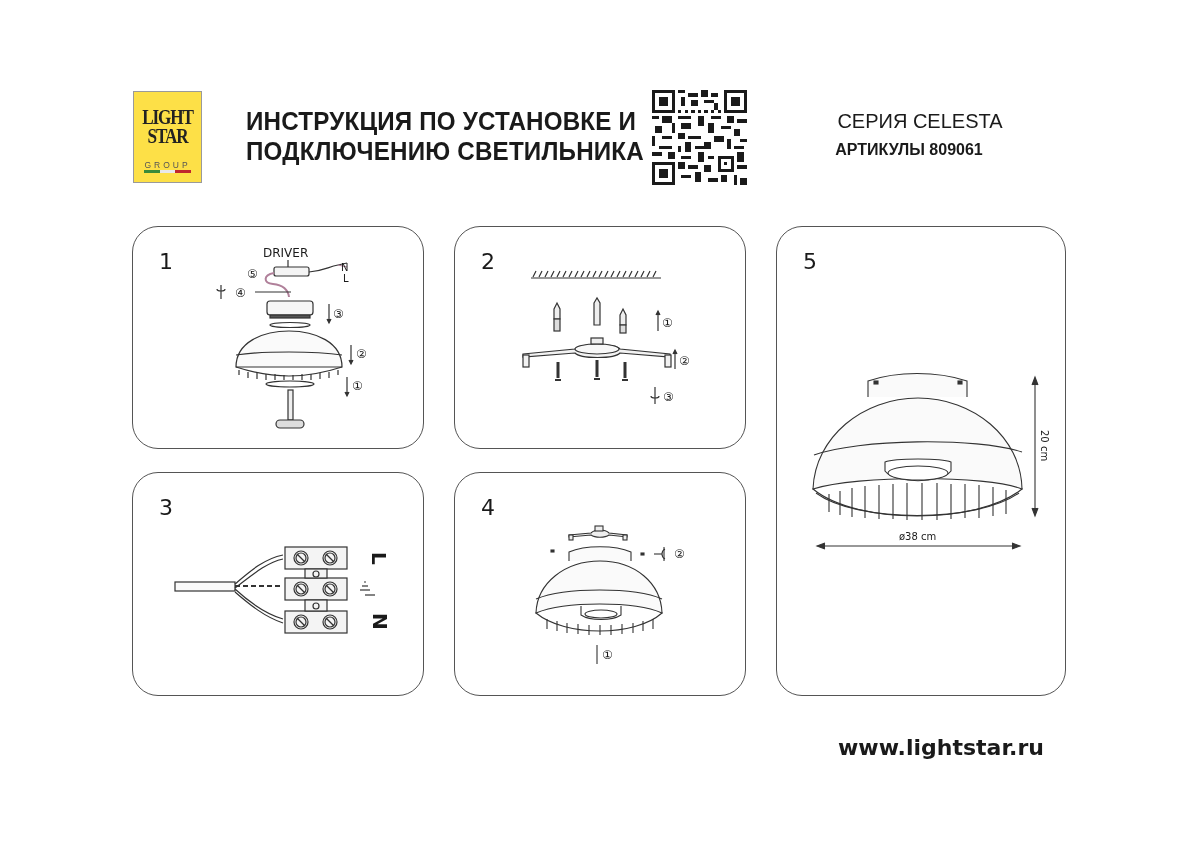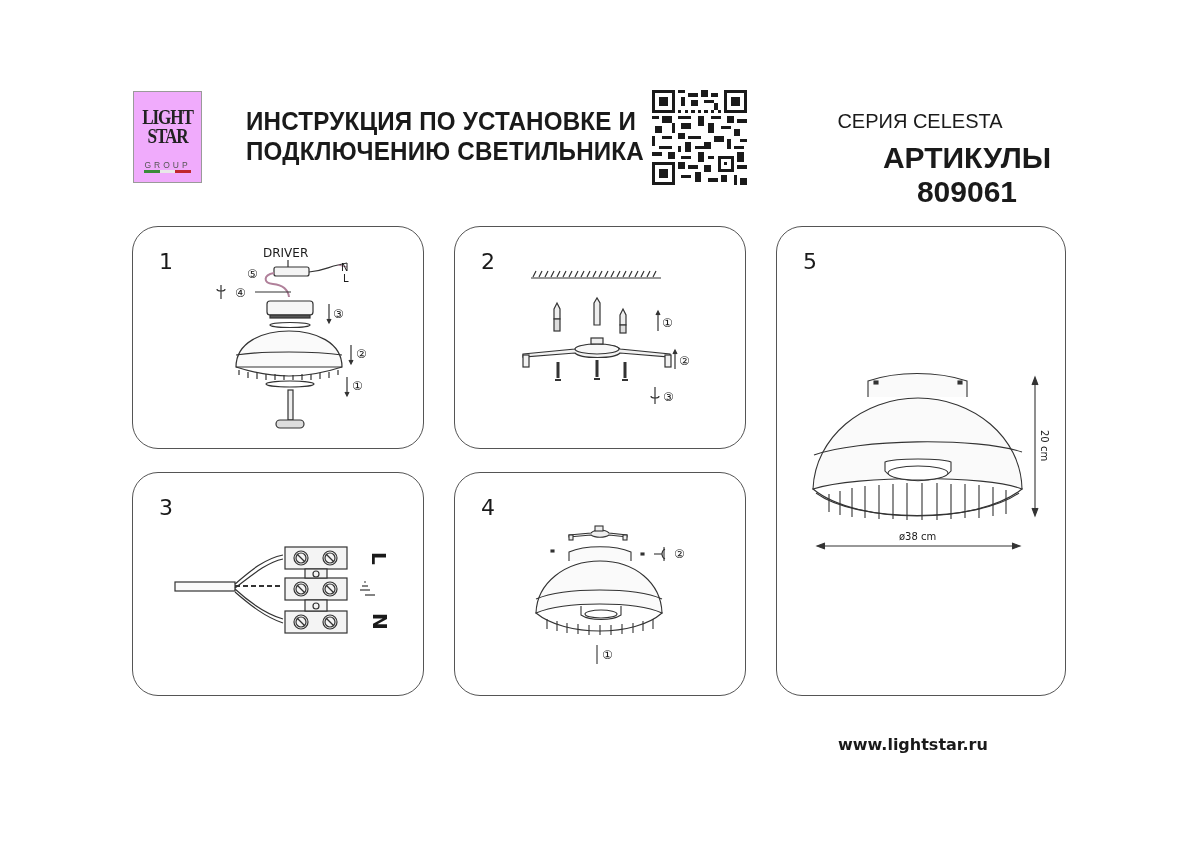--- a/index.html
+++ b/index.html
@@ -1,32 +1,32 @@
 <!DOCTYPE html>
 <html><head>
 <meta charset="utf-8">
 <style>
   html, body { margin:0; padding:0; background:#ffffff; }
   body { width:1200px; height:848px; position:relative; overflow:hidden; font-family:"Liberation Sans", sans-serif; color:#1a1a1a; }
   .abs { position:absolute; }
-  .logo { left:133px; top:91px; width:69px; height:92px; border:1px solid #9a9a9a; box-sizing:border-box; background:#f0abfc; text-align:center; }
+  .logo { left:133px; top:91px; width:69px; height:92px; border:1px solid #9a9a9a; box-sizing:border-box; background:#fde047; text-align:center; }
   .logo .l1, .logo .l2 { font-family:"Liberation Serif", serif; font-weight:bold; font-size:22px; line-height:19px; letter-spacing:-1.5px; color:#222; transform:scaleX(0.78); display:block; }
   .logo .l1 { margin-top:15px; }
   .logo .l3 { font-size:8.5px; letter-spacing:3px; color:#555; margin-top:15px; display:block; }
   .logo .flag { position:absolute; left:10px; right:10px; top:78px; height:3px; display:flex; }
   .logo .flag span { flex:1; }
   .title { left:246px; top:106px; font-weight:bold; font-size:26px; line-height:30px; color:#1a1a1a; letter-spacing:0.2px; transform:scaleX(0.93); transform-origin:left top; white-space:nowrap; }
   .qr { left:652px; top:90px; width:95px; height:95px; }
   .series { left:820px; top:110px; width:200px; text-align:center; font-weight:normal; font-size:20px; }
-  .article { left:852px; top:141px; width:230px; text-align:center; font-weight:bold; font-size:30px; }
+  .article { left:794px; top:141px; width:230px; text-align:center; font-weight:bold; font-size:16px; }
   .panel { border:1.5px solid #555; border-radius:26px; box-sizing:border-box; background:#fff; }
   .pnum { position:absolute; font-family:"DejaVu Sans", sans-serif; font-size:22px; color:#1a1a1a; }
   .panel svg { position:absolute; left:0; top:0; }
   .svgtext { font-family:"DejaVu Sans", sans-serif; }
-  .url { left:838px; top:735px; font-family:"DejaVu Sans", sans-serif; font-weight:bold; font-size:16px; color:#1a1a1a; }
+  .url { left:838px; top:735px; font-family:"DejaVu Sans", sans-serif; font-weight:bold; font-size:22px; color:#1a1a1a; }
 </style>
 </head>
 <body>
 
 <div class="abs logo">
   <span class="l1">LIGHT</span>
   <span class="l2">STAR</span>
   <span class="l3">GROUP</span>
   <div class="flag">
     <span style="background:#3a8a3a"></span>

